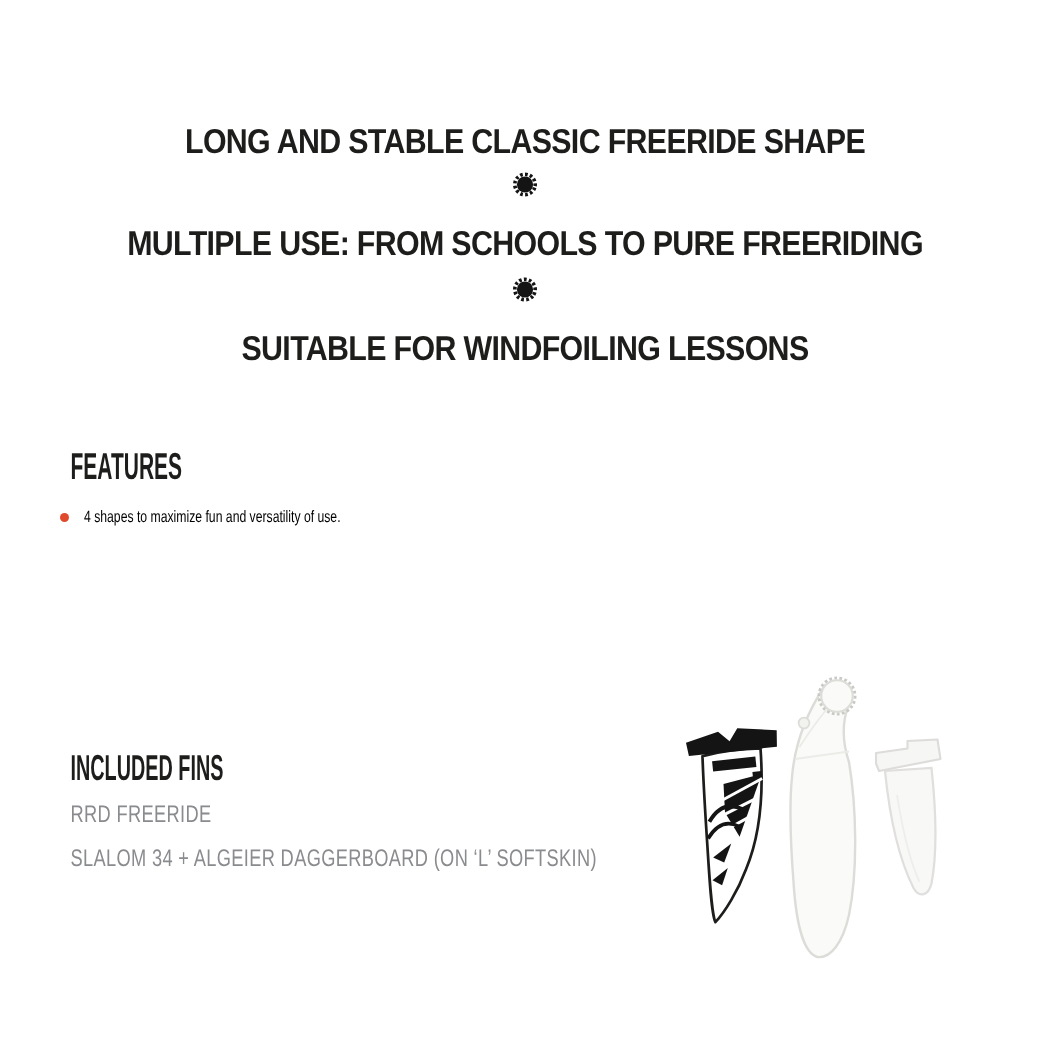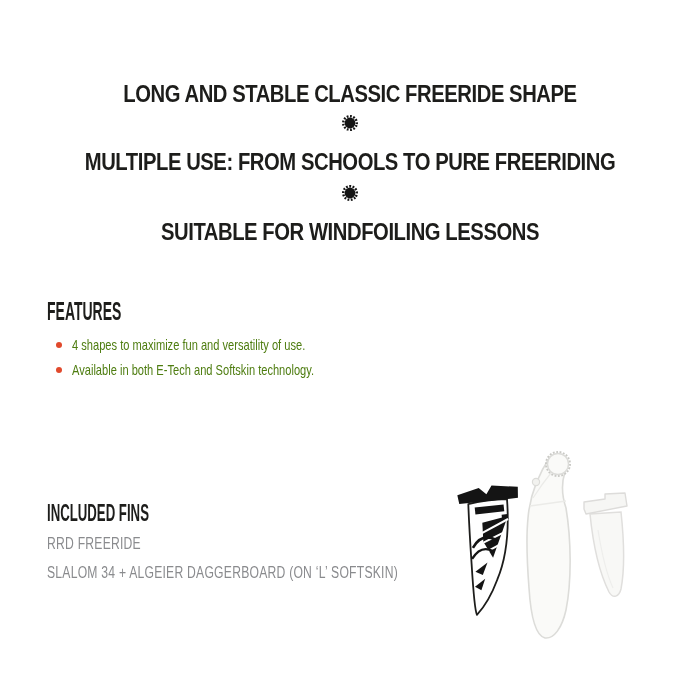--- a/index.html
+++ b/index.html
@@ -43,24 +43,24 @@
     font-weight:bold;
     color:#1d1d1b;
     line-height:1;
     transform-origin:left center;
     white-space:nowrap;
   }
   #features-title{top:299px;font-size:25px;transform:scaleX(0.56);}
   #included-fins-title{top:501px;font-size:24px;transform:scaleX(0.55);}
 
   .feature-list{
-    position:absolute;left:56px;top:333px;
+    position:absolute;left:40px;top:333px;
     margin:0;padding:0;list-style:none;
-    color:#4d7c0f;
-    font-size:15px;
+    color:#000000;
+    font-size:11px;
   }
   .feature-list li{
     position:relative;
     padding-left:16px;
     margin:0;
   }
   .feature-list .bullet{
     position:absolute;left:0;top:9px;
     width:6px;height:6px;border-radius:50%;
     background:#e1492c;
@@ -119,24 +119,20 @@
 
   <h2 class="headline" id="headline-3">SUITABLE FOR WINDFOILING LESSONS</h2>
 
   <h3 class="section-title" id="features-title">FEATURES</h3>
 
   <ul class="feature-list">
     <li>
       <span class="bullet"></span>
       <span class="ln">4 shapes to maximize fun and versatility of use.</span>
     </li>
-    <li>
-      <span class="bullet"></span>
-      <span class="ln">Available in both E-Tech and Softskin technology.</span>
-    </li>
   </ul>
 
   <h3 class="section-title" id="included-fins-title">INCLUDED FINS</h3>
 
   <p class="fins-line" id="fins-line-1">RRD FREERIDE</p>
   <p class="fins-line" id="fins-line-2">SLALOM 34 + ALGEIER DAGGERBOARD (ON ‘L’ SOFTSKIN)</p>
 
   <figure class="fins-figure">
     <svg width="260" height="260" viewBox="0 0 260 260">
 

